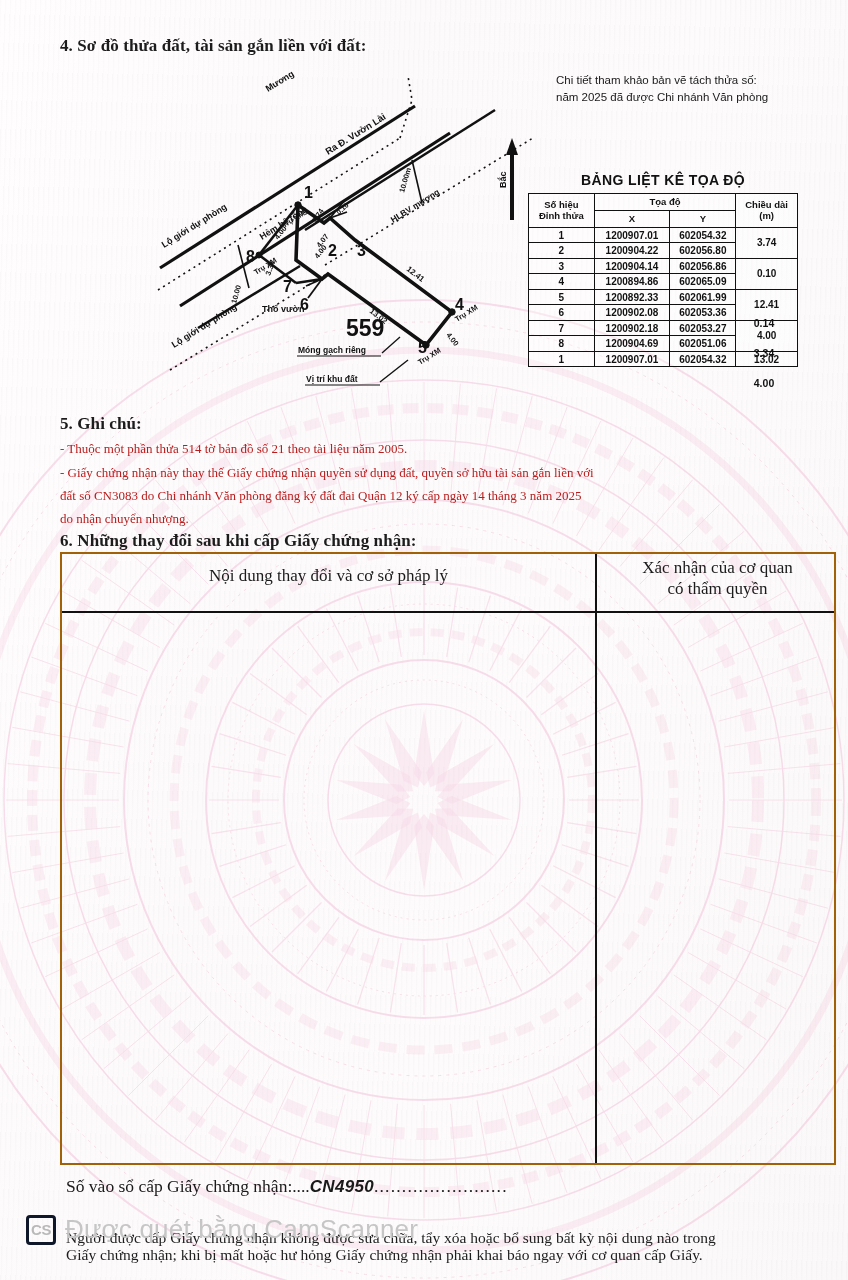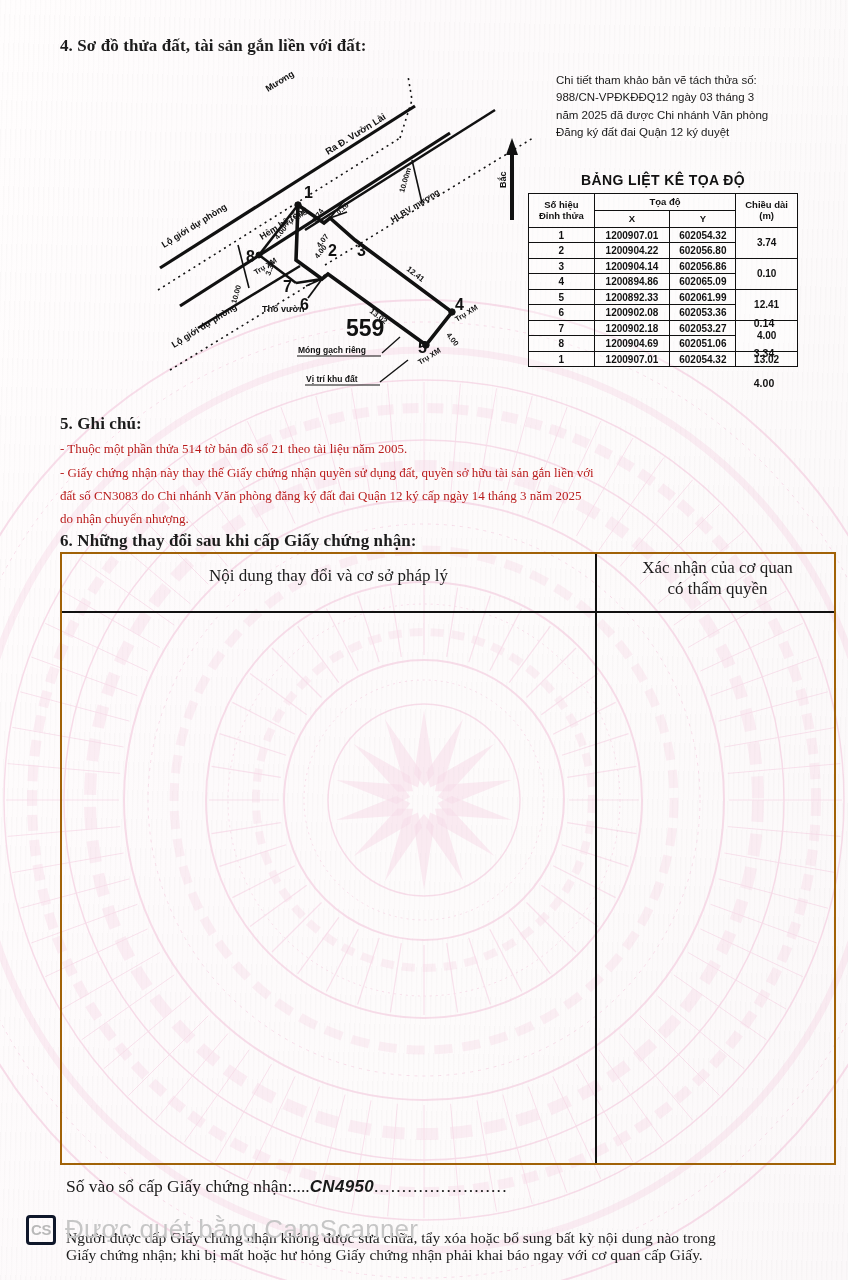--- a/index.html
+++ b/index.html
@@ -345,23 +345,21 @@
           <path d="M0,-90 L10,-26 L0,-14 L-10,-26 Z" transform="rotate(334.2)"></path>
         </g>
       </g>
     </svg>
   </div>
 
   <div class="sec-head" style="left:60px; top:36px;">4. Sơ đồ thửa đất, tài sản gắn liền với đất:</div>
 
   <div id="ref-note">
     <div>Chi tiết tham khảo bản vẽ tách thửa số:</div>
-    <div>988/CN-VPĐKĐĐQ12 ngày 03 tháng 3</div>
     <div>năm 2025 đã được Chi nhánh Văn phòng</div>
-    <div>Đăng ký đất đai Quận 12 ký duyệt</div>
   </div>
 
   <div id="diagram">
     <svg width="390" height="350" viewBox="0 0 390 350">
       <g stroke="#111" fill="none">
 
         <path d="M10,208 L265,46" stroke-width="3.2"></path>
         <path d="M30,246 L300,73" stroke-width="3.2"></path>
 
         <path d="M8,230 L250,78" stroke-width="1.6" stroke-dasharray="2 4"></path>

